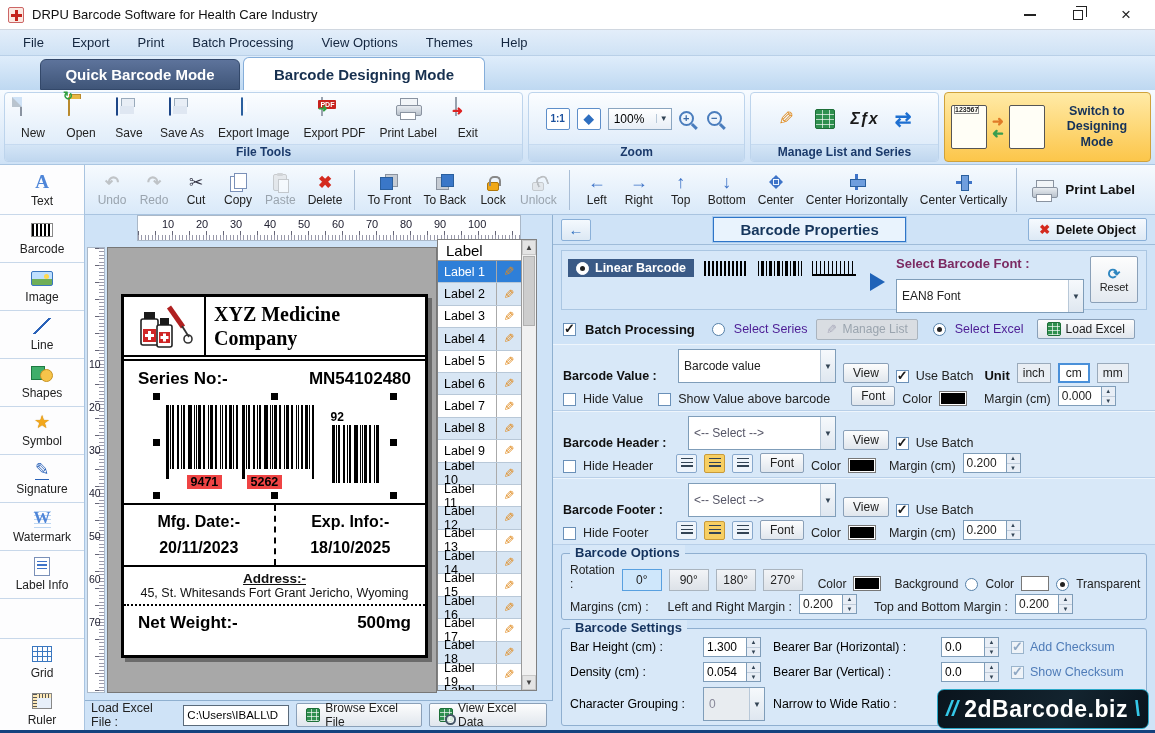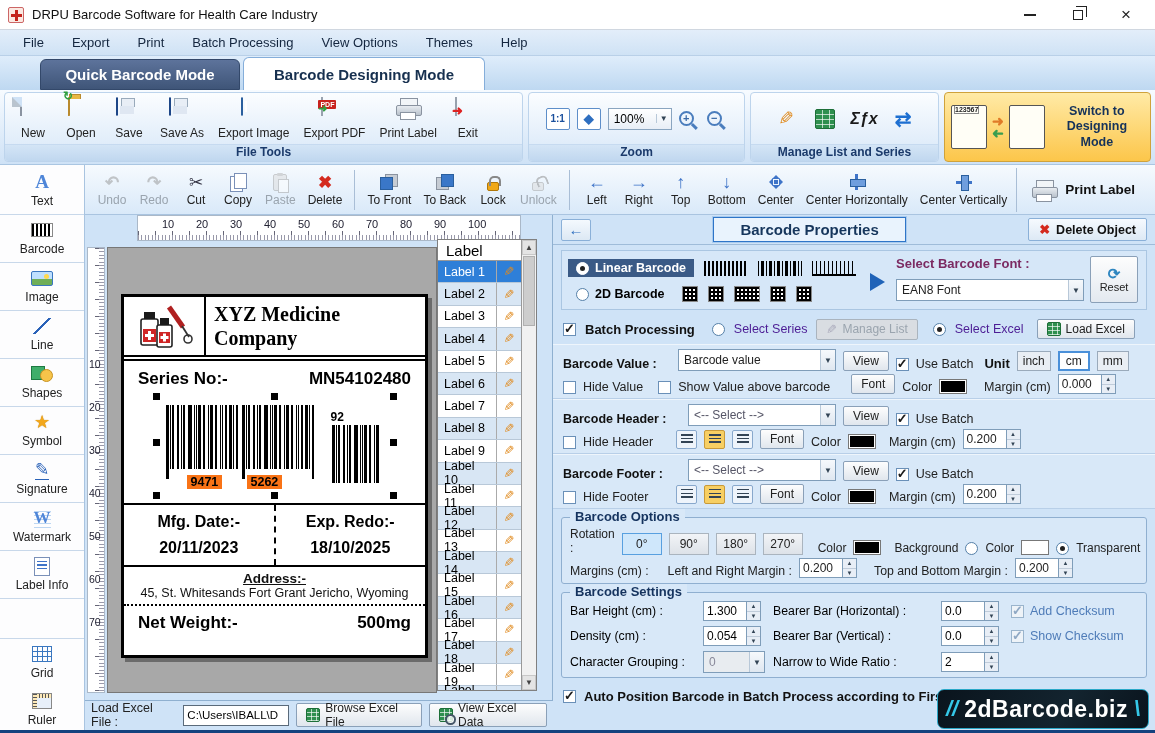--- a/index.html
+++ b/index.html
@@ -153,21 +153,21 @@
   #canvas{position:absolute;left:22px;top:32px;width:330px;height:446px;background:#a8a8a8;border:1px solid #777}
   #dlabel{position:absolute;left:13px;top:46px;width:307px;height:364px;background:#fff;border:3px solid #000;box-shadow:4px 4px 0 #6b6b6b;display:flex;flex-direction:column}
   .lab-head{display:flex;height:60px;border-bottom:2px solid #000;flex:none}
   .lab-gap{height:4px;border-bottom:2px solid #000;flex:none}
   .logo{width:82px;border-right:2px solid #000;display:flex;align-items:center;justify-content:center;flex:none}
   .cname{flex:1;font-family:"Liberation Serif",serif;font-weight:bold;font-size:20px;line-height:1.2;padding:5px 8px;color:#000}
   .series-row{display:flex;justify-content:space-between;padding:8px 14px 0;font-weight:bold;font-size:17px;flex:none}
   .bc-wrap{position:relative;width:244px;height:106px;margin:4px auto 2px;flex:none}
   .bc-main{position:absolute;left:12px;top:12px;width:150px;height:86px}
   #bc-main-svg{width:150px;height:74px;display:block}
-  .bdigit{position:absolute;bottom:2px;background:#f97316;padding:0 4px;font-size:12.5px;font-weight:bold}
+  .bdigit{position:absolute;bottom:2px;background:#ef4444;padding:0 4px;font-size:12.5px;font-weight:bold}
   .d1{left:22px}.d2{left:82px}
   .bc-addon{position:absolute;left:178px;top:14px;width:52px;text-align:left}
   .bc-addon .ad{font-size:12px;font-weight:bold}
   #bc-addon-svg{width:52px;height:58px;display:block}
   .hd{position:absolute;width:7px;height:7px;background:#000}
   .lab-dates{border-bottom:2px solid #000;display:flex;text-align:center;font-weight:bold;font-size:16px;flex:none;border-top:2px solid #000;margin-top:2px}
   .dcol{flex:1;padding:8px 2px;display:flex;flex-direction:column;gap:8px}
   .dcol.r{border-left:2px dashed #000}
   .lab-addr{text-align:center;padding:4px 8px 2px;font-size:12.5px;color:#111;flex:none}
   .addr-title{font-weight:bold;text-decoration:underline;font-size:13.5px}
@@ -199,21 +199,21 @@
   .lin-sample{width:44px;height:15px;background:repeating-linear-gradient(90deg,#000 0 2px,transparent 2px 4px)}
   .lin-sample.s2{background:repeating-linear-gradient(90deg,#000 0 1px,transparent 1px 3px,#000 3px 6px,transparent 6px 8px)}
   .lin-sample.s3{background:repeating-linear-gradient(90deg,#000 0 1px,transparent 1px 4px);border-bottom:2px solid #000}
   .qr{width:16px;height:16px;border:1px solid #888;background-image:repeating-linear-gradient(90deg,#000 0 2px,transparent 2px 4px),repeating-linear-gradient(#000 0 2px,transparent 2px 4px);background-color:#fff}
   .qr.wide{width:26px}
   .big-arrow{position:absolute;left:308px;top:22px;width:0;height:0;border-left:15px solid #1f63b8;border-top:9px solid transparent;border-bottom:9px solid transparent}
   .fontblock{position:absolute;right:8px;top:5px;width:242px;display:grid;grid-template-columns:1fr 48px;grid-template-rows:20px 24px;column-gap:6px;row-gap:3px}
   .fontlabel{grid-column:1;font-weight:bold;font-size:13px;color:#7b2a62}
   .resetbtn{grid-column:2;grid-row:1/3;background:linear-gradient(#fdfdfd,#e3e9f0);border:1px solid #8aa0b8;border-radius:2px;display:flex;flex-direction:column;align-items:center;justify-content:center;font-size:11px;color:#222}
   .resetbtn .ri{color:#2e86c0;font-weight:bold;font-size:15px;line-height:14px}
-  .drop{background:#fff;border:1px solid #7f9db9;display:flex;align-items:center;height:22px;font-size:12px;color:#222}
+  .drop{background:#fff;border:1px solid #7f9db9;display:flex;align-items:center;height:34px;font-size:12px;color:#222}
   .drop .dv{flex:1;padding:0 5px;white-space:nowrap;overflow:hidden}
   .drop .dc{width:15px;align-self:stretch;display:flex;align-items:center;justify-content:center;font-size:8px;color:#345;background:linear-gradient(#f6f9fc,#dfe7f0);border-left:1px solid #b8c8d8}
   .drop.dis{background:#e8ecf0;color:#889}
   .batchrow{display:flex;align-items:center;gap:9px;padding:3px 10px;height:30px}
   .cb{width:13px;height:13px;background:#fff;border:1px solid #6a90b8;display:inline-block;position:relative;flex:none}
   .cb.on::after{content:"✓";position:absolute;left:0;top:-3px;font-size:13px;font-weight:bold;color:#1a1a1a}
   .cb.dis{border-color:#9ab4cc;background:#eef3f8}
   .cb.dis::after{color:#8fa8c4}
   .rb{width:13px;height:13px;border:1px solid #5580a8;border-radius:50%;background:#fff;position:relative;flex:none}
   .rb.on::after{content:"";position:absolute;left:3px;top:3px;width:5px;height:5px;border-radius:50%;background:#222}
@@ -656,21 +656,21 @@
         <span class="hd" style="left:0;bottom:0"></span>
         <span class="hd" style="left:118px;bottom:0"></span>
         <span class="hd" style="right:0;bottom:0"></span>
       </div>
       <div class="lab-dates">
         <div class="dcol">
             <span>Mfg. Date:-</span>
             <span>20/11/2023</span>
           </div>
         <div class="dcol r">
-            <span>Exp. Redo:-</span>
+            <span>Exp. Info:-</span>
             <span>18/10/2025</span>
           </div>
       </div>
       <div class="lab-addr">
         <div class="addr-title">Address:-</div>
         <div>45, St. Whitesands Fort Grant Jericho, Wyoming</div>
       </div>
       <div class="lab-net">
         <span>Net Weight:-</span>
         <span>500mg</span>
@@ -784,31 +784,20 @@
 
   <div class="typebox">
     <div class="trow">
       <span class="pill sel">
           <span class="rb on" style="border-color:#fff"></span>
           <span>Linear Barcode</span>
         </span>
       <span class="lin-sample"></span>
       <span class="lin-sample s2"></span>
       <span class="lin-sample s3"></span>
-    </div>
-    <div class="trow">
-      <span class="pill">
-          <span class="rb"></span>
-          <span>2D Barcode</span>
-        </span>
-      <span class="qr"></span>
-      <span class="qr"></span>
-      <span class="qr wide"></span>
-      <span class="qr"></span>
-      <span class="qr"></span>
     </div>
     <span class="big-arrow"></span>
     <div class="fontblock">
       <span class="fontlabel">Select Barcode Font :</span>
       <span class="drop" style="grid-column:1">
           <span class="dv">EAN8 Font</span>
           <span class="dc">▼</span>
         </span>
       <span class="resetbtn">
           <span class="ri">⟳</span>

